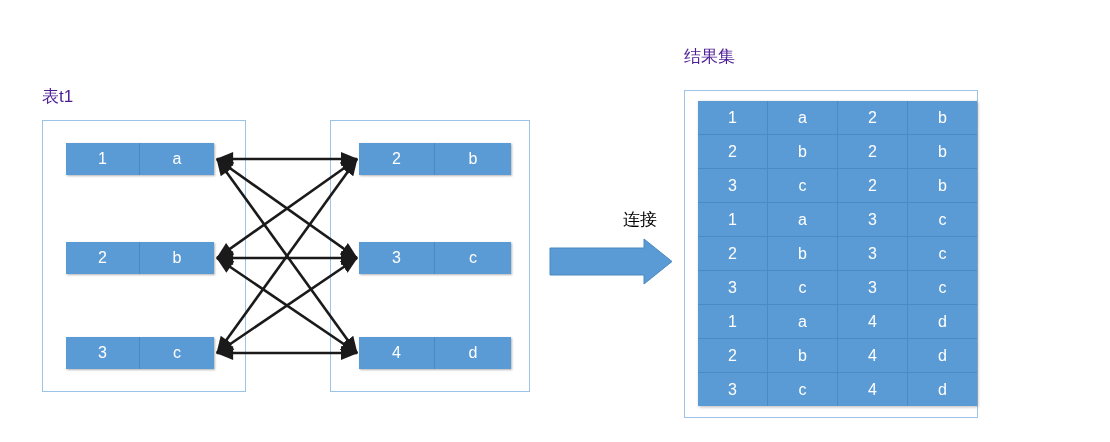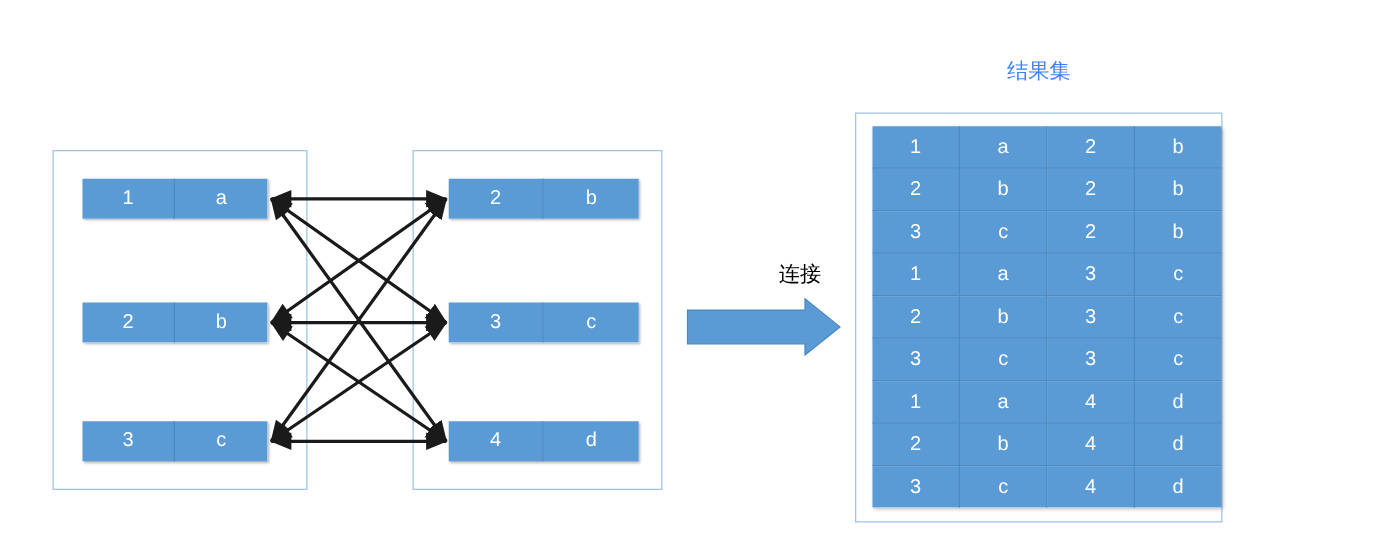--- a/index.html
+++ b/index.html
@@ -15,23 +15,22 @@
     width: 1110px;
     height: 442px;
     background: #ffffff;
     overflow: hidden;
   }
 
   
   .caption {
     position: absolute;
     font-size: 17px;
-    color: #3b82f6;
+    color: #4c1d95;
     white-space: nowrap;
-    text-align: center;
     line-height: 1;
   }
 
   
   .tbl-box {
     position: absolute;
     border: 1px solid #9DC3E6;
     background: #ffffff;
     box-sizing: border-box;
   }
@@ -97,20 +96,21 @@
     padding: 0;
   }
   #result-table tr:last-child td { border-bottom: none; }
   #result-table td:last-child { border-right: none; }
 </style>
 </head>
 <body>
 
 <div id="canvas">
 
+  <div class="caption" style="left:42px; top:88px; width:204px;">表t1</div>
 
   <div class="tbl-box" style="left:42px; top:120px; width:204px; height:272px;">
   </div>
 
   <div class="row" style="left:66px; top:143px;">
     <div class="cell k">1</div>
     <div class="cell v">a</div>
   </div>
   <div class="row" style="left:66px; top:242px;">
     <div class="cell k">2</div>

